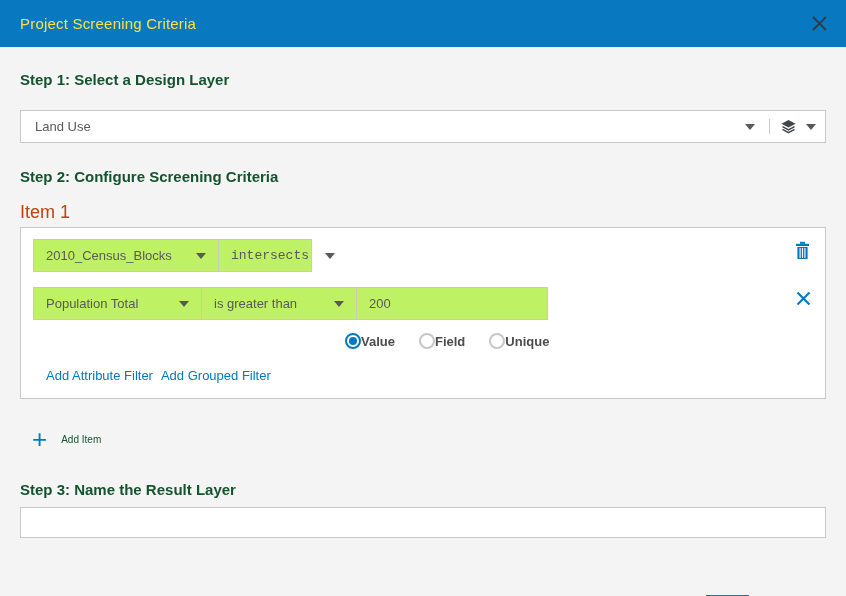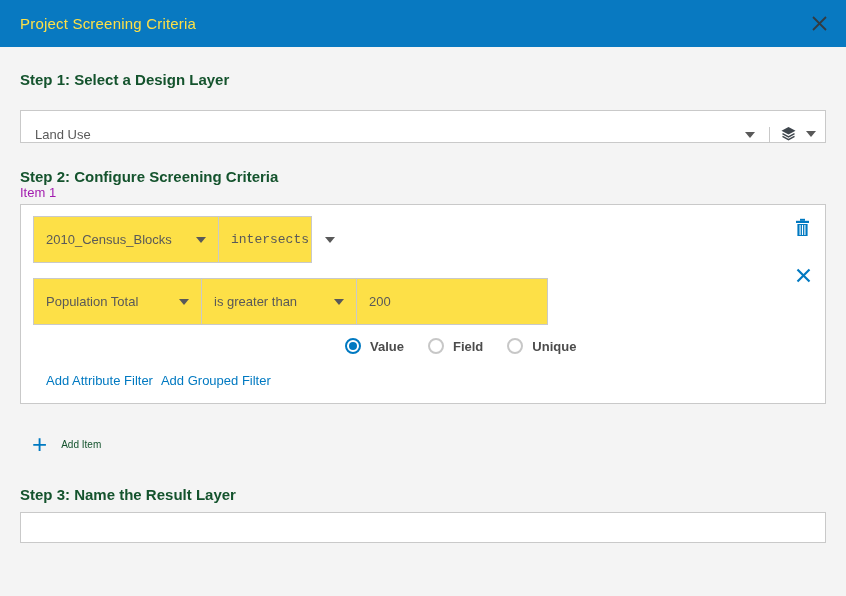--- a/index.html
+++ b/index.html
@@ -32,39 +32,39 @@
   .caret {
     width: 0; height: 0; flex: 0 0 auto;
     border-left: 5px solid transparent;
     border-right: 5px solid transparent;
     border-top: 6px solid #595959;
   }
 
   
   .layer-row {
     margin-top: 22px; height: 33px; background: #fff;
-    border: 1px solid #c9c9c9; display: flex; align-items: flex-end;
+    border: 1px solid #c9c9c9; display: flex; align-items: center;
   }
   .layer-main {
     flex: 1 1 auto; display: flex; align-items: center; justify-content: space-between;
     padding: 0 14px; border-right: 1px solid #c9c9c9; cursor: pointer;
   }
   .layer-main .val { font-size: 13px; color: #595959; }
   .layer-tools {
     flex: 0 0 55px; display: flex; align-items: center; justify-content: center;
     gap: 9px; cursor: pointer;
   }
 
   
-  .item-label { font-size: 13px; color: #a21caf; }
+  .item-label { margin-top: 17px; font-size: 18px; color: #c2410c; }
   .item-box {
     margin-top: 4px; background: #fff; border: 1px solid #c9c9c9;
     padding: 11px 12px 15px 12px; position: relative;
   }
-  .combo { display: inline-flex; border: 1px solid #c9c9c9; height: 47px; background: #fde047; }
+  .combo { display: inline-flex; border: 1px solid #c9c9c9; height: 33px; background: #bef264; }
   .combo-seg {
     display: flex; align-items: center; justify-content: space-between;
     padding: 0 12px; border-right: 1px solid #c9c9c9; cursor: pointer;
   }
   .combo-seg:last-child { border-right: none; }
   .combo-seg .val { font-size: 13px; color: #595959; white-space: nowrap; margin-right: 16px; }
   .seg-layer { width: 185px; }
   .seg-op    { width: 92px; font-family: Liberation Mono, monospace; }
   .seg-field { width: 168px; }
   .seg-cond  { width: 155px; text-align: right; }
@@ -75,21 +75,21 @@
     font-family: "Liberation Sans", sans-serif; background: transparent;
   }
   .row2 { margin-top: 15px; }
 
   .icon-btn { position: absolute; cursor: pointer; line-height: 0; }
   .trash-btn { right: 14px; top: 13px; }
   .xremove-btn { right: 14px; top: 63px; }
 
   
   .radio-row { margin-top: 13px; margin-left: 312px; display: flex; align-items: center; gap: 10px; }
-  .radio-opt { display: flex; align-items: center; gap: 9px; cursor: pointer; margin-right: 14px; }
+  .radio-opt { display: flex; align-items: center; cursor: pointer; margin-right: 14px; }
   .radio-circle {
     width: 16px; height: 16px; border-radius: 50%; background: #fff;
     border: 2px solid #c7c7c7; position: relative; flex: 0 0 auto;
   }
   .radio-circle.sel { border-color: #0079c1; }
   .radio-circle.sel::after {
     content: ""; position: absolute; left: 2px; top: 2px;
     width: 8px; height: 8px; border-radius: 50%; background: #0079c1;
   }
   .radio-label { font-size: 13px; font-weight: bold; color: #4c4c4c; }

